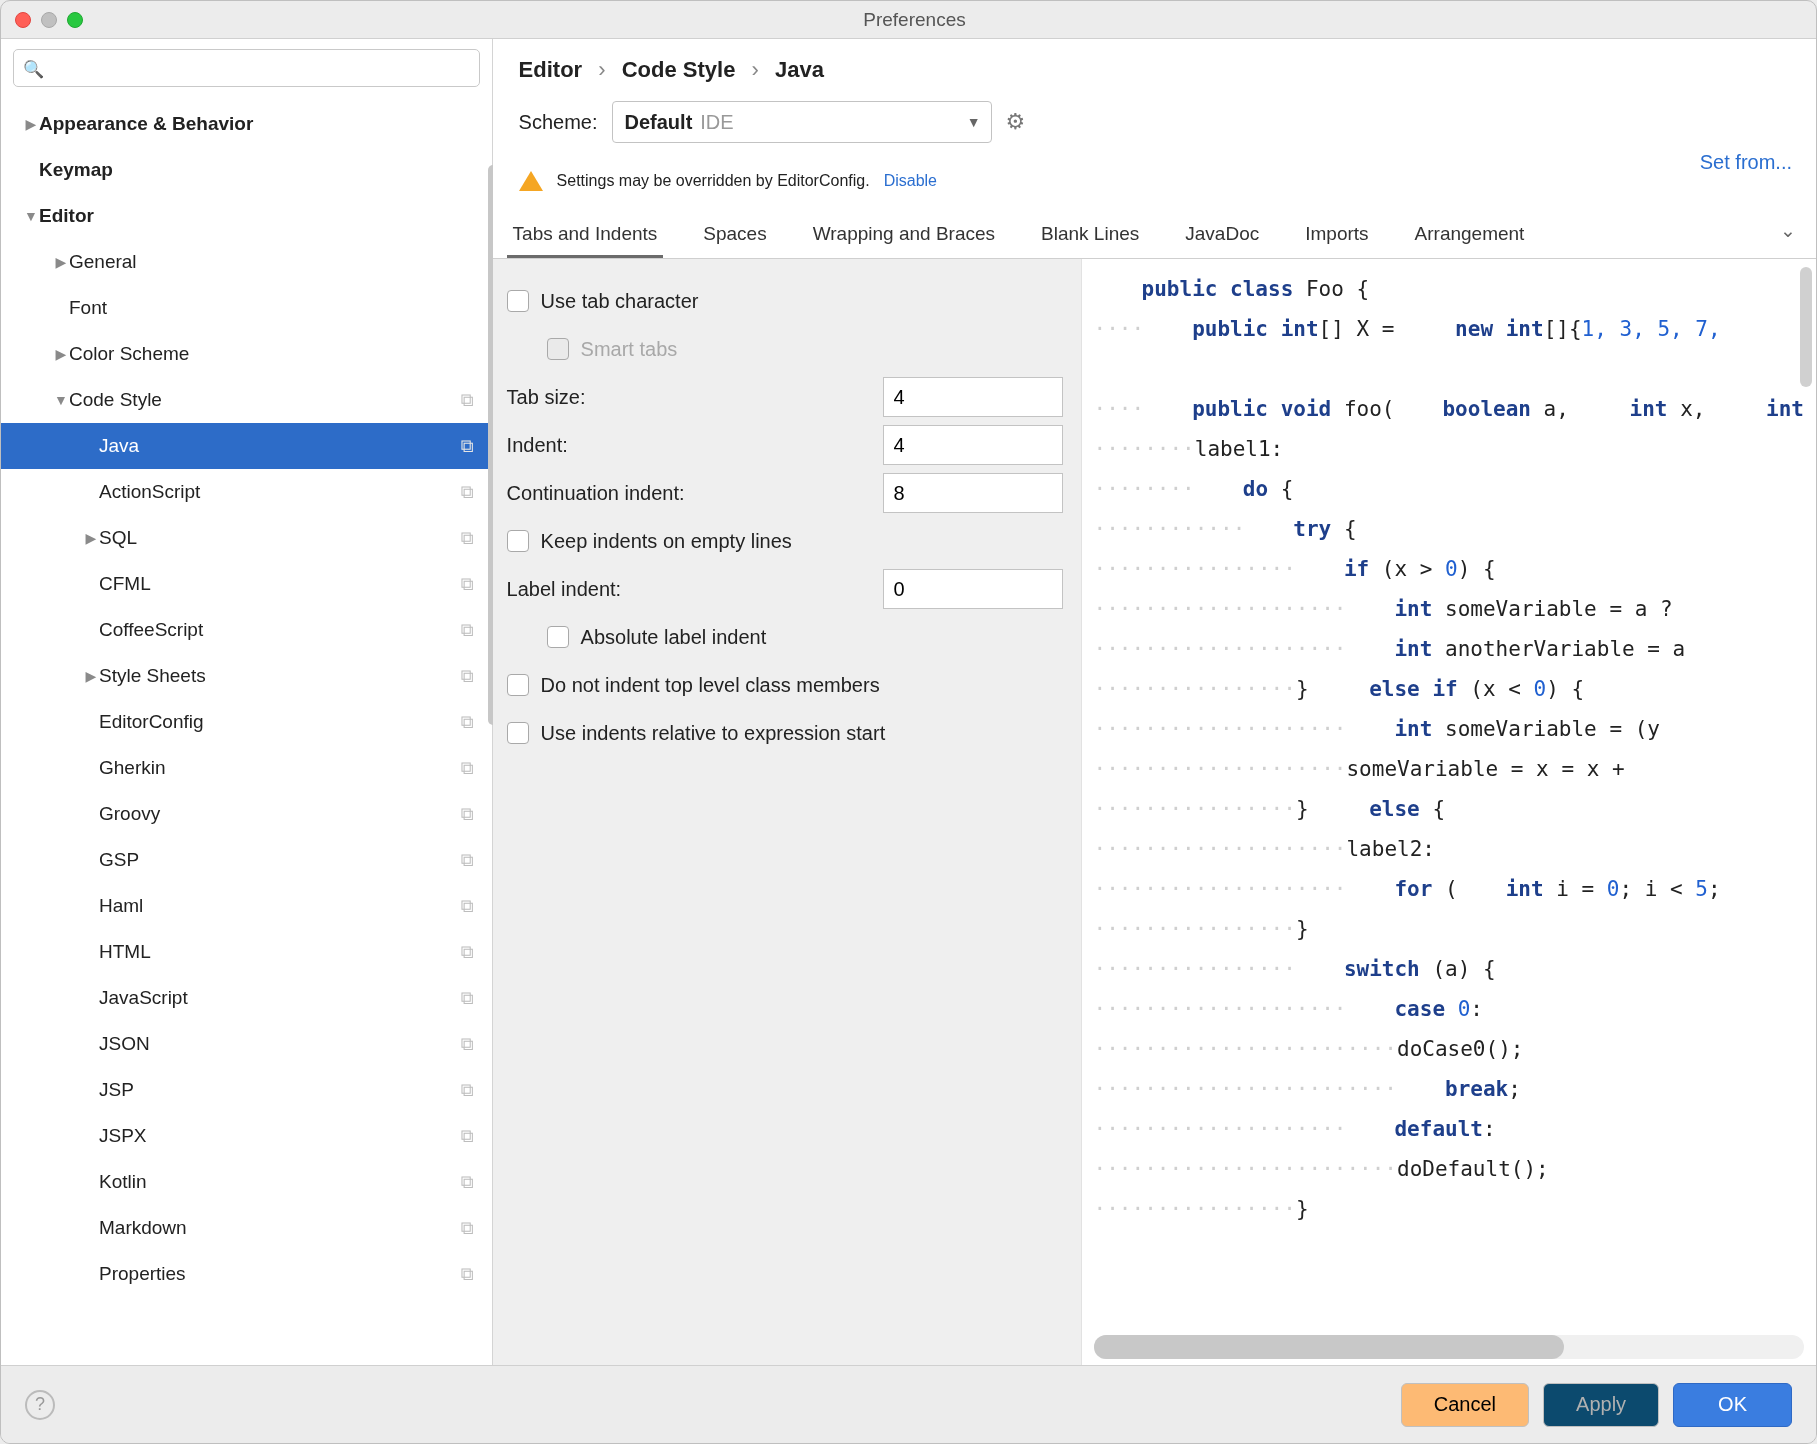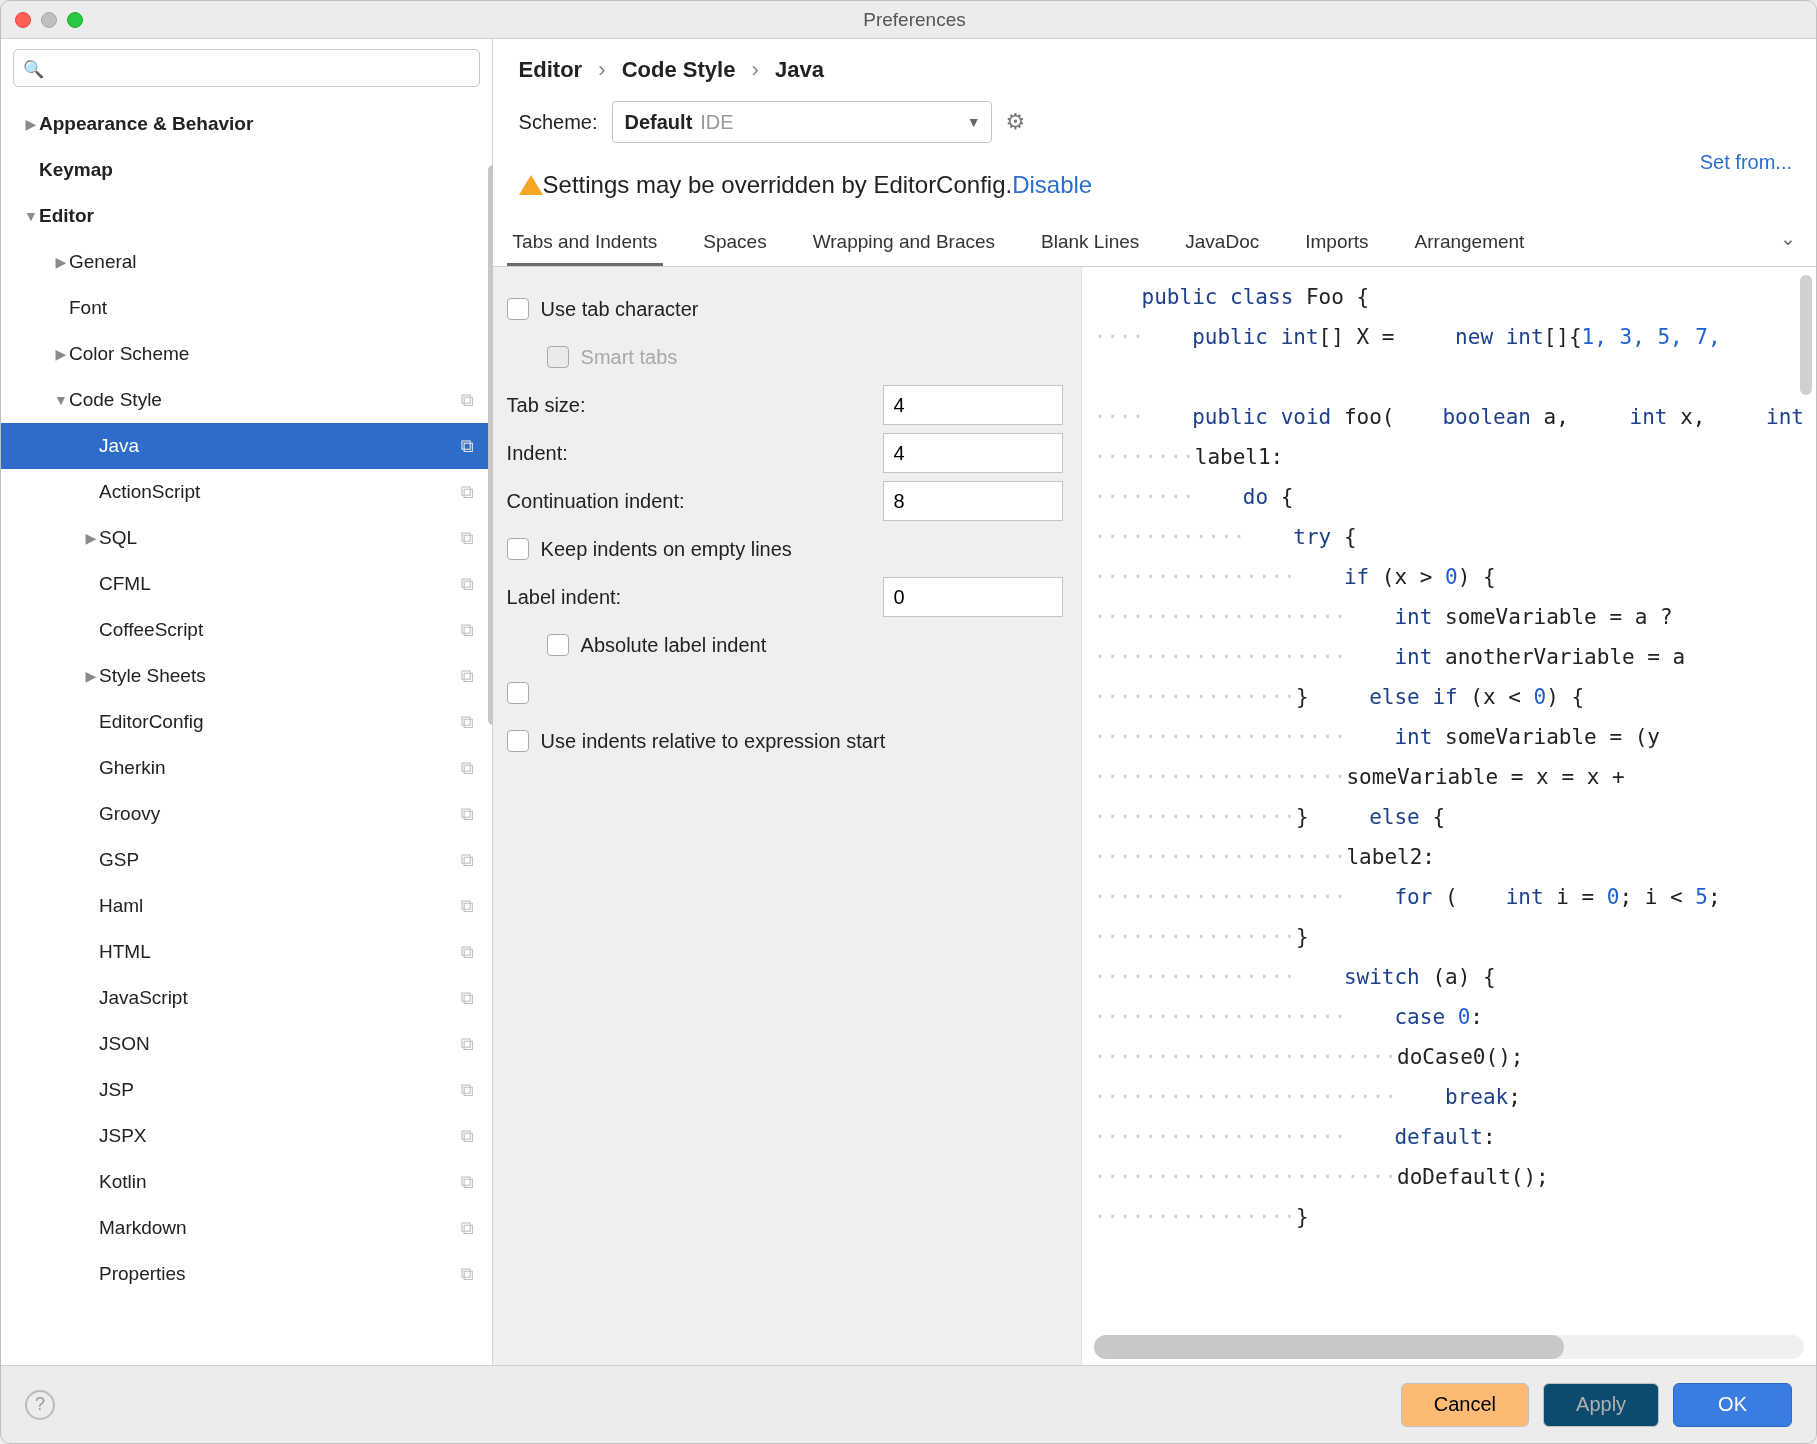--- a/index.html
+++ b/index.html
@@ -56,21 +56,21 @@
 .breadcrumb .sep { color:#888; margin:0 10px; font-weight:400; }
 .scheme-row { display:flex; align-items:center; gap:14px; padding:10px 26px; }
 .scheme-row label { font-size:20px; }
 .scheme-select { width:380px; height:42px; background:#fff; border:1px solid #c3c3c3; border-radius:4px; display:flex; align-items:center; padding:0 12px; font-size:20px; position:relative; }
 .scheme-select .nm { font-weight:600; }
 .scheme-select .ide { color:#999; margin-left:8px; }
 .scheme-select .caret { position:absolute; right:10px; color:#666; font-size:14px; }
 .gear { color:#777; font-size:22px; }
 .setfrom { position:absolute; right:24px; top:112px; color:#2a6ed0; font-size:20px; cursor:pointer; }
 
-.warning { display:flex; align-items:center; padding:18px 26px; font-size:24px; }
+.warning { display:flex; align-items:center; gap:14px; padding:18px 26px; font-size:16px; }
 .warning .tri { width:0;height:0;border-left:12px solid transparent;border-right:12px solid transparent;border-bottom:20px solid #f5a623; }
 .warning a { color:#2a6ed0; text-decoration:none; }
 
 .tabs { display:flex; border-bottom:1px solid #cfcfcf; padding:0 14px; gap:34px; font-size:19px; }
 .tabs .tab { padding:14px 6px 10px 6px; color:#333; border-bottom:3px solid transparent; cursor:pointer; white-space:nowrap; }
 .tabs .tab.active { border-bottom-color:#6b6b6b; }
 .tabs .more { margin-left:auto; padding:10px 6px; color:#666; }
 
 .content-split { flex:1; display:flex; overflow:hidden; }
 .settings-col { width:588px; background:#efefef; padding:18px 18px 18px 14px; }
@@ -78,21 +78,21 @@
 .form-row .chk { width:22px; height:22px; border:1px solid #a9a9a9; border-radius:4px; background:#fff; margin-right:12px; }
 .form-row.disabled { color:#a8a8a8; }
 .form-row.disabled .chk { background:#eaeaea; }
 .form-row .lbl { flex:1; font-size:20px; }
 .form-row .num { width:180px; height:40px; border:1px solid #c3c3c3; background:#fff; padding:0 10px; font-size:20px; }
 .form-row.indent1 { padding-left:40px; }
 .form-row.labelrow .lbl { margin-left:0; }
 
 .preview { flex:1; background:#fff; position:relative; overflow:hidden; border-left:1px solid #e2e2e2; }
 .preview pre { font-family: ui-monospace,"SF Mono",Menlo,Consolas,monospace; font-size:21px; line-height:40px; padding:10px 12px; white-space:pre; }
-.kw { color:#1e3f8b; font-weight:400;margin-left:48px; }
+.kw { color:#1e3f8b; font-weight:700;margin-left:48px; }
 .num2 { color:#2060d0; }
 .dots { color:#cfcfcf; }
 .preview .hscroll { position:absolute; left:12px; right:12px; bottom:6px; height:24px; background:#f0f0f0; border-radius:12px; }
 .preview .hscroll .thumb { position:absolute; left:0; top:0; height:24px; width:470px; background:#c8c8c8; border-radius:12px; }
 .preview .vscroll { position:absolute; right:4px; top:8px; width:12px; height:120px; background:#d0d0d0; border-radius:6px; }
 
 .footer { height:78px; border-top:1px solid #d0d0d0; display:flex; align-items:center; padding:0 24px; background:#ececec; }
 .help { width:30px;height:30px;border:2px solid #bbb;border-radius:50%;color:#999;display:flex;align-items:center;justify-content:center;font-size:18px; }
 .footer .spacer { flex:1; }
 .btn { height:44px; padding:0 32px; border-radius:6px; font-size:20px; border:1px solid #c0c0c0; background:#fdba74; margin-left:14px; cursor:pointer; }
@@ -311,20 +311,21 @@
         <div class="form-row labelrow">
             <span class="lbl">Label indent:</span>
             <input class="num" value="0" style="">
           </div>
         <div class="form-row indent1">
             <span class="chk"></span>
             <span class="lbl">Absolute label indent</span>
           </div>
         <div class="form-row">
             <span class="chk"></span>
+            <span class="lbl">Do not indent top level class members</span>
           </div>
         <div class="form-row">
             <span class="chk"></span>
             <span class="lbl">Use indents relative to expression start</span>
           </div>
       </div>
 
       <div class="preview">
         <div class="vscroll"></div>
 <pre><span class="kw">public class</span><span> Foo {</span>

